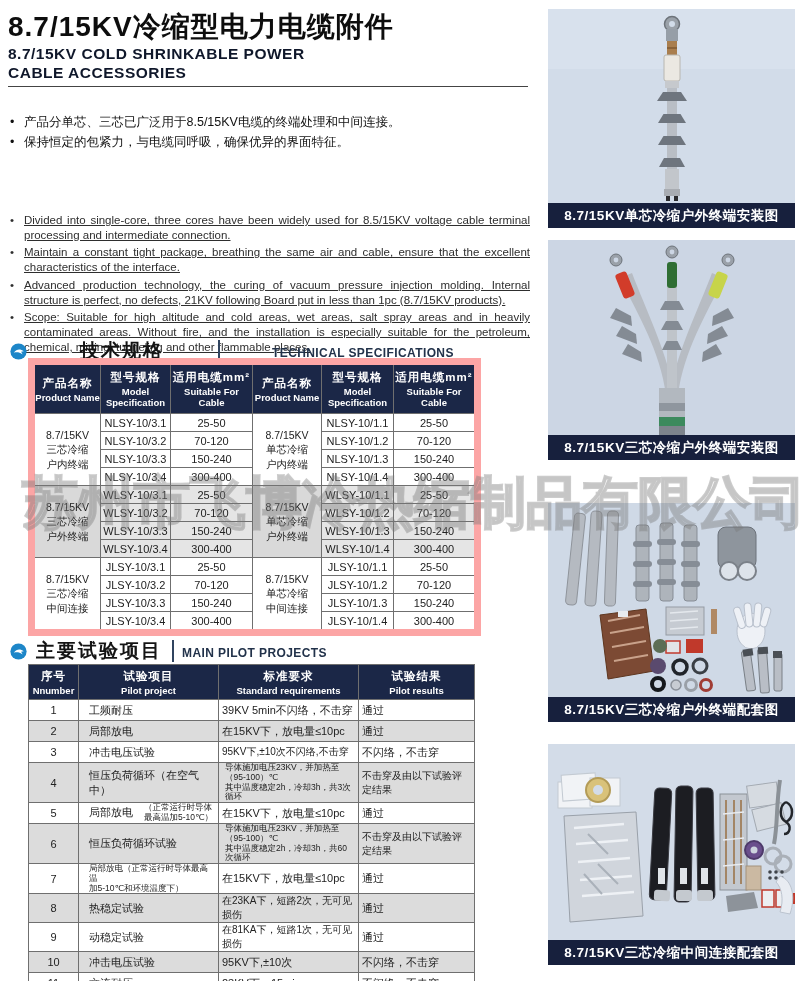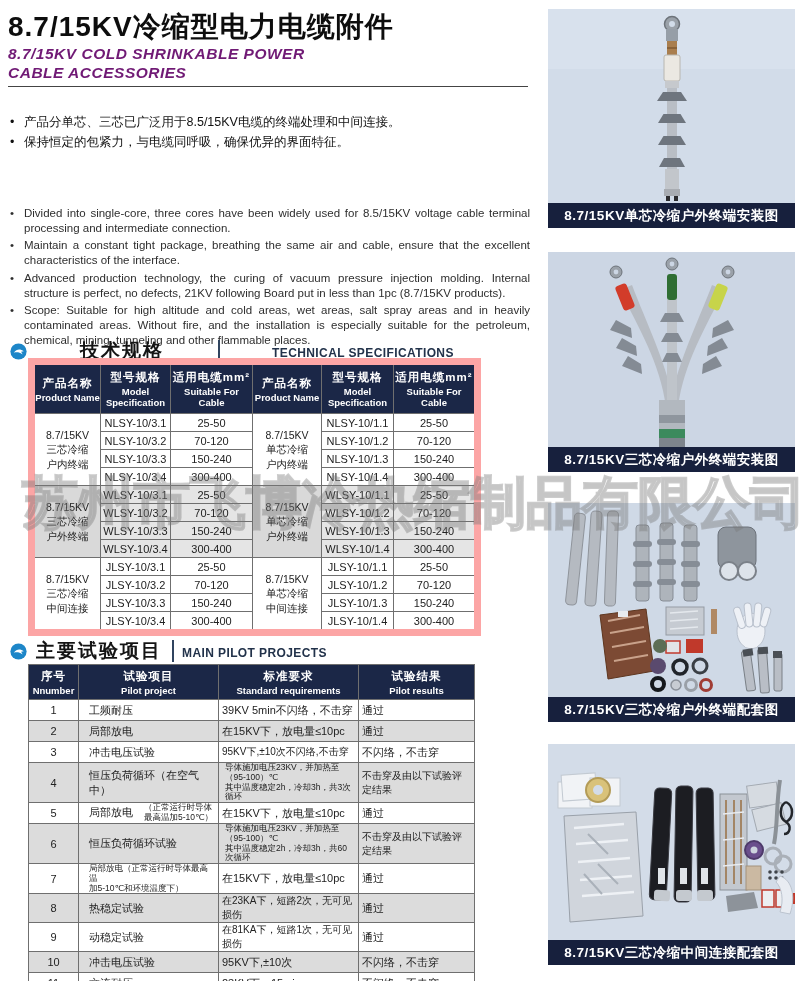--- a/index.html
+++ b/index.html
@@ -4,29 +4,29 @@
 <style>
   html,body{margin:0;padding:0;}
   body{
     width:800px;height:981px;position:relative;overflow:hidden;background:#ffffff;
     font-family:"Liberation Sans","DejaVu Sans",sans-serif;color:#1a1a1a;
   }
   .abs{position:absolute;}
 
   
   #title-cn{left:8px;top:8px;width:522px;font-size:28px;font-weight:bold;color:#0d0d0d;letter-spacing:1px;}
-  #title-en{left:8px;top:44px;width:522px;font-size:15.5px;font-weight:bold;color:#701a75;line-height:1.25;letter-spacing:.5px;white-space:pre-line;font-style:italic;}
+  #title-en{left:8px;top:44px;width:522px;font-size:15.5px;font-weight:bold;color:#0f172a;line-height:1.25;letter-spacing:.5px;white-space:pre-line;}
   #title-rule{left:8px;top:86px;width:520px;height:0;border-top:1.5px solid #444;}
 
   
   .blist{left:10px;width:520px;margin:0;padding:0;list-style:none;}
   .blist li{position:relative;padding-left:14px;}
   .blist li::before{content:"•";position:absolute;left:0;top:0;}
   #bullets-cn{top:112px;font-size:12.5px;line-height:1.6;color:#111;}
-  #bullets-en{top:206px;font-size:11.5px;line-height:1.28;color:#2e2e2e;text-align:justify;}
+  #bullets-en{top:213px;font-size:11.5px;line-height:1.28;color:#2e2e2e;text-align:justify;text-decoration:underline;}
   #bullets-en li{margin-bottom:3px;}
 
   
   .sec{display:flex;align-items:center;height:26px;}
   #sec-specs{left:10px;top:338px;gap:44px;}
   #sec-pilot{left:10px;top:638px;}
   .sec-icon{width:17px;height:17px;margin-right:9px;flex:0 0 auto;}
   .sec-cn{font-size:19px;font-weight:bold;color:#141414;letter-spacing:2px;}
   .sec-sep{width:0;height:22px;border-left:2px solid #30445f;margin:0 8px 0 10px;}
   .sec-en{font-size:12px;font-weight:bold;color:#22324a;letter-spacing:.4px;padding-top:3px;}
@@ -55,21 +55,21 @@
   .pm{font-size:11px;}
   .pn{font-size:8.5px;line-height:1.15;display:inline-block;vertical-align:middle;white-space:pre-line;margin-left:11px;color:#222;}
   td.sm{font-size:8.5px !important;line-height:1.15;white-space:pre-line;text-align:left !important;padding-left:6px !important;}
   td.c-std,td.c-res{text-align:left;padding-left:8px;}
 
   
   .fig{position:absolute;left:548px;width:247px;background:#cdd7e4;box-shadow:0 0 0 1px #e3e7ee inset;}
   .fig svg{display:block;}
   .fig-cap{height:25px;background:#17203d;color:#fff;font-size:13.5px;font-weight:bold;
            display:flex;align-items:center;justify-content:center;letter-spacing:.5px;}
-  #fig1{top:9px;}  #fig2{top:252px;}  #fig3{top:503px;}  #fig4{top:744px;}
+  #fig1{top:9px;}  #fig2{top:240px;}  #fig3{top:503px;}  #fig4{top:744px;}
 
   
   #watermark{left:22px;top:466px;width:778px;font-size:56px;font-weight:bold;white-space:nowrap;
     color:rgba(125,125,125,0.07);-webkit-text-stroke:2px rgba(120,120,120,0.38);
     z-index:60;pointer-events:none;letter-spacing:0px;}
 </style>
 </head>
 <body>
 
 <div class="abs" id="title-cn">8.7/15KV冷缩型电力电缆附件</div>

